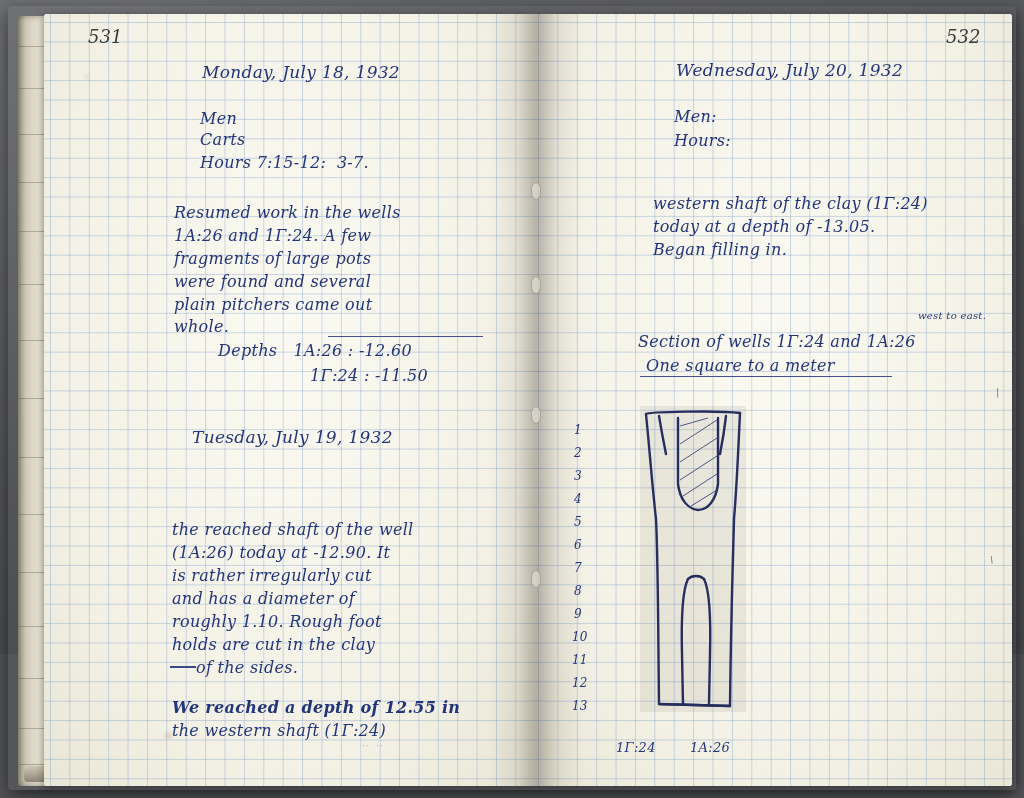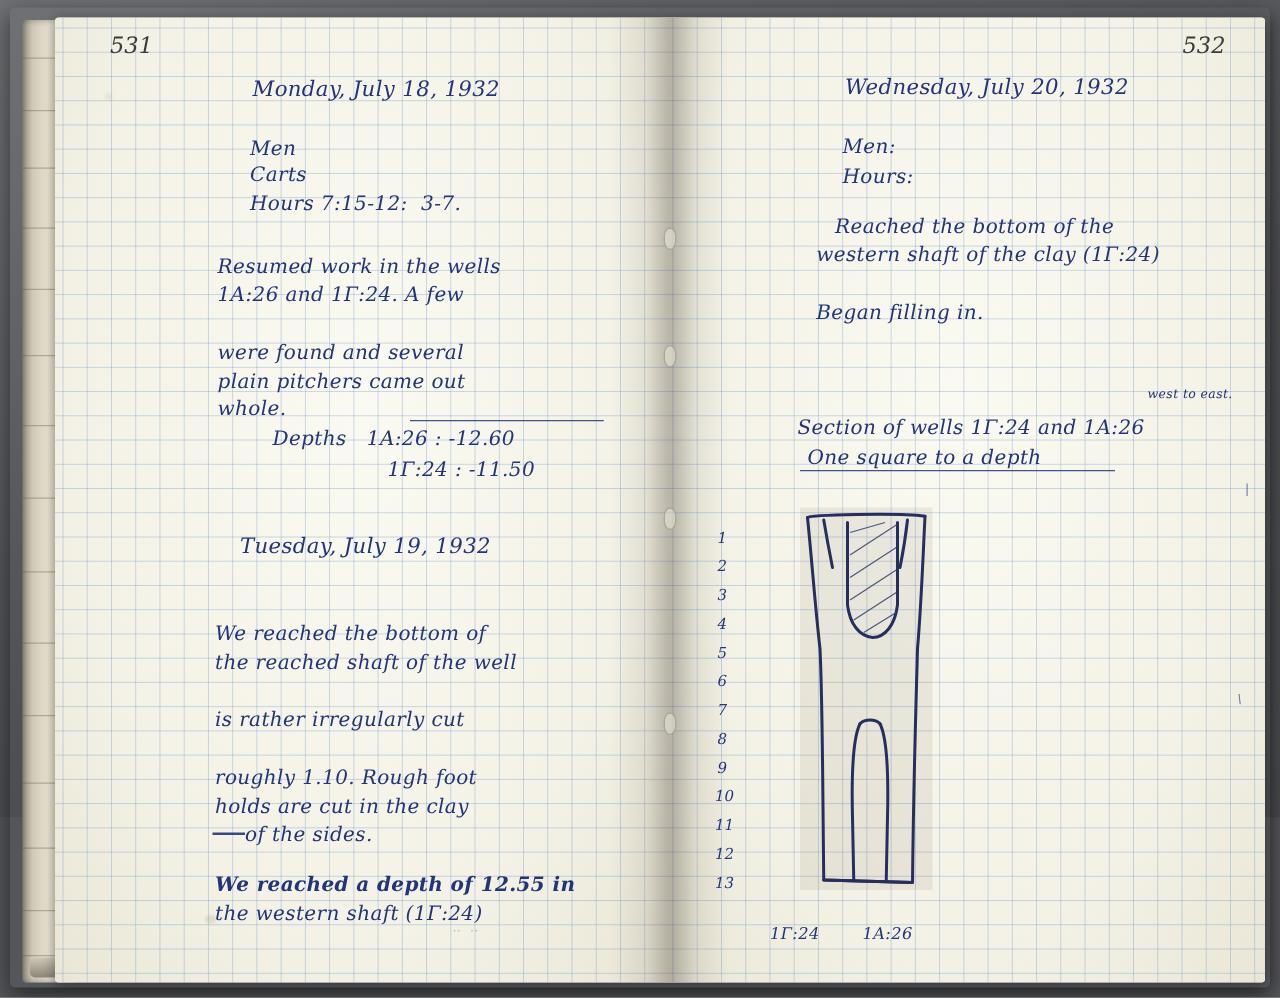--- a/index.html
+++ b/index.html
@@ -230,33 +230,35 @@
         <div class="pagenum" style="left:44px;top:12px;">531</div>
 
         <div class="hand h-title" style="left:158px;top:48px;">Monday, July 18, 1932</div>
 
         <div class="hand h-body" style="left:156px;top:95px;">Men</div>
         <div class="hand h-body" style="left:156px;top:116px;">Carts</div>
         <div class="hand h-body" style="left:156px;top:139px;">Hours 7:15-12:  3-7.</div>
 
         <div class="hand h-body" style="left:130px;top:189px;">Resumed work in the wells</div>
         <div class="hand h-body" style="left:130px;top:212px;">1A:26 and 1Γ:24. A few</div>
+        <div class="hand h-body" style="left:130px;top:235px;">fragments of large pots</div>
         <div class="hand h-body" style="left:130px;top:258px;">were found and several</div>
         <div class="hand h-body" style="left:130px;top:281px;">plain pitchers came out</div>
         <div class="hand h-body" style="left:130px;top:303px;">whole.</div>
 
         <div class="hand h-body" style="left:174px;top:327px;">Depths   1A:26 : -12.60</div>
         <div class="underline" style="left:284px;top:322px;width:155px;"></div>
         <div class="hand h-body" style="left:266px;top:352px;">1Γ:24 : -11.50</div>
 
         <div class="hand h-title" style="left:148px;top:413px;">Tuesday, July 19, 1932</div>
 
-        <div class="hand h-body" style="left:128px;top:483px;">We reached the bottom of</div>
         <div class="hand h-body" style="left:128px;top:506px;">the reached shaft of the well</div>
+        <div class="hand h-body" style="left:128px;top:529px;">(1A:26) today at -12.90. It</div>
         <div class="hand h-body" style="left:128px;top:552px;">is rather irregularly cut</div>
+        <div class="hand h-body" style="left:128px;top:575px;">and has a diameter of</div>
         <div class="hand h-body" style="left:128px;top:598px;">roughly 1.10. Rough foot</div>
         <div class="hand h-body" style="left:128px;top:621px;">holds are cut in the clay</div>
         <div class="hand h-body" style="left:152px;top:644px;">of the sides.</div>
         <div class="strike" style="left:126px;top:652px;width:26px;"></div>
 
         <div class="hand h-body" style="left:128px;top:684px;font-weight:bold;">We reached a depth of 12.55 in</div>
         <div class="hand h-body" style="left:128px;top:707px;">the western shaft (1Γ:24)</div>
 
         <div class="hand h-tiny" style="left:318px;top:726px;opacity:.35;color:#555;">··  ··</div>
       </div>
@@ -264,28 +266,28 @@
       <div class="page right">
         <div class="grid"></div>
 
         <div class="pagenum" style="left:418px;top:12px;">532</div>
 
         <div class="hand h-title" style="left:148px;top:46px;">Wednesday, July 20, 1932</div>
 
         <div class="hand h-body" style="left:146px;top:93px;">Men:</div>
         <div class="hand h-body" style="left:146px;top:117px;">Hours:</div>
 
-        <div class="hand h-body" style="left:140px;top:157px;">Reached the bottom of the</div>
         <div class="hand h-body" style="left:125px;top:180px;">western shaft of the clay (1Γ:24)</div>
+        <div class="hand h-body" style="left:125px;top:203px;">today at a depth of -13.05.</div>
         <div class="hand h-body" style="left:125px;top:226px;">Began filling in.</div>
 
         <div class="hand h-tiny" style="left:390px;top:296px;">west to east.</div>
 
         <div class="hand h-body" style="left:110px;top:318px;">Section of wells 1Γ:24 and 1A:26</div>
-        <div class="hand h-body" style="left:118px;top:342px;">One square to a depth</div>
+        <div class="hand h-body" style="left:118px;top:342px;">One square to a meter</div>
         <div class="underline" style="left:112px;top:362px;width:252px;"></div>
 
         <div class="rownum" style="left:46px;top:409px;">1</div>
         <div class="rownum" style="left:46px;top:432px;">2</div>
         <div class="rownum" style="left:46px;top:455px;">3</div>
         <div class="rownum" style="left:46px;top:478px;">4</div>
         <div class="rownum" style="left:46px;top:501px;">5</div>
         <div class="rownum" style="left:46px;top:524px;">6</div>
         <div class="rownum" style="left:46px;top:547px;">7</div>
         <div class="rownum" style="left:46px;top:570px;">8</div>

